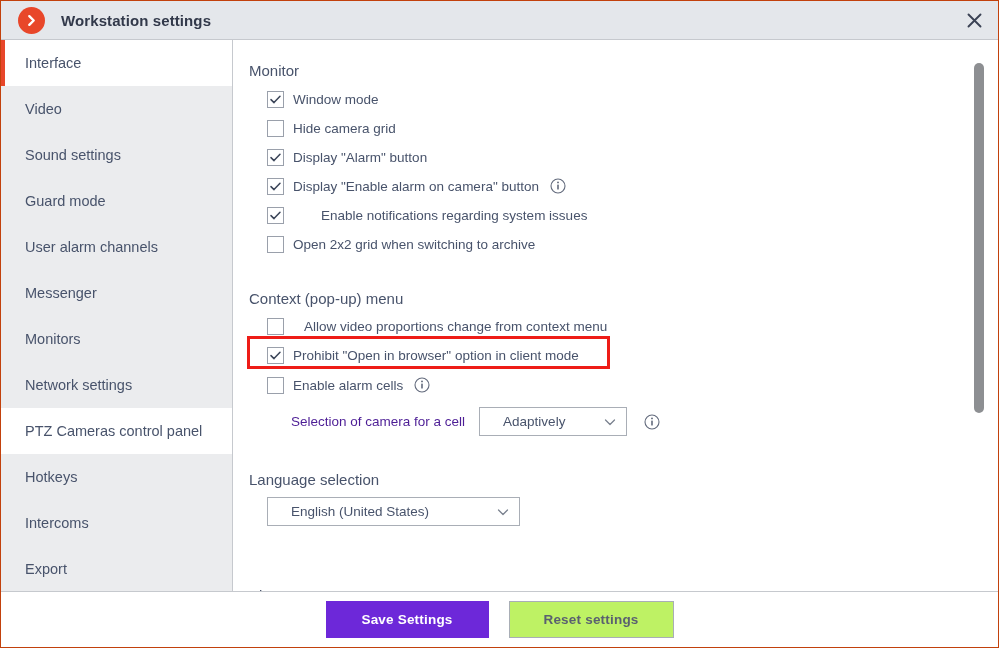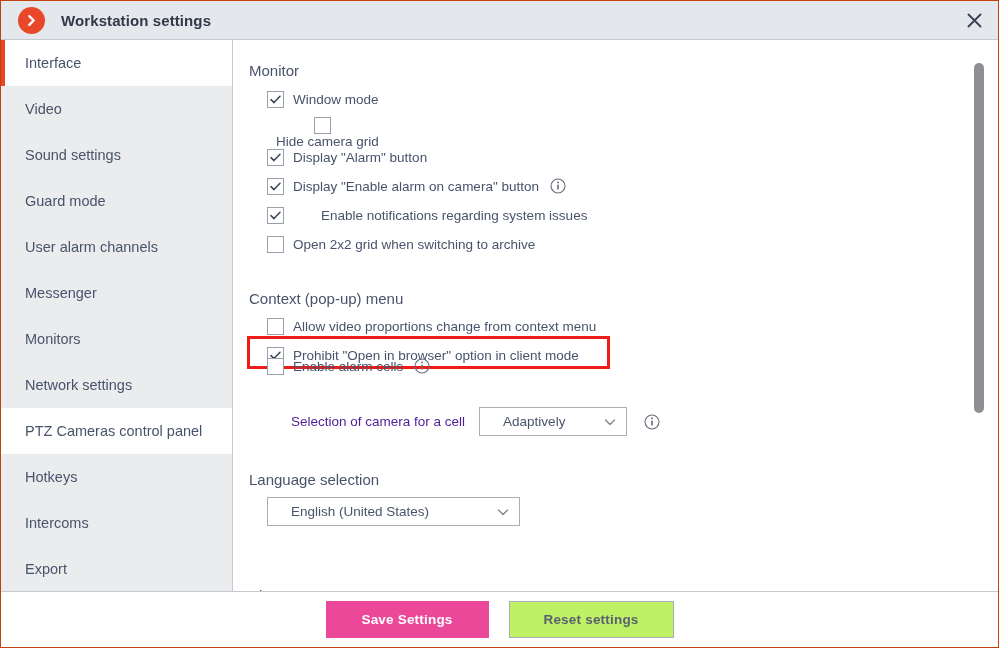--- a/index.html
+++ b/index.html
@@ -217,21 +217,21 @@
     font-size: 13.5px;
     font-weight: bold;
     display: flex;
     align-items: center;
     justify-content: center;
     cursor: pointer;
     letter-spacing: .2px;
   }
   .btn-primary {
     width: 163px;
-    background: #ec4899;
+    background: #6d28d9;
     color: #ffffff;
     border: none;
   }
   .btn-secondary {
     width: 165px;
     background: #bef264;
     color: #5a6070;
     border: 1px solid #a9aeb6;
   }
 </style>
@@ -299,21 +299,21 @@
 
     <div class="row" style="left:33px; top:48px;">
       <span class="cbx">
         <svg width="13" height="13" viewBox="0 0 13 13">
             <path d="M2 6.6 L5 9.6 L11 3.2" fill="none" stroke="#3b4559" stroke-width="1.5" stroke-linecap="round" stroke-linejoin="round"></path>
           </svg>
       </span>
       <span class="row-label">Window mode</span>
     </div>
 
-    <div class="row" style="left:33px; top:77px;flex-direction:column;">
+    <div class="row" style="left:33px; top:77px;">
       <span class="cbx"></span>
       <span class="row-label">Hide camera grid</span>
     </div>
 
     <div class="row" style="left:33px; top:106px;">
       <span class="cbx">
         <svg width="13" height="13" viewBox="0 0 13 13">
             <path d="M2 6.6 L5 9.6 L11 3.2" fill="none" stroke="#3b4559" stroke-width="1.5" stroke-linecap="round" stroke-linejoin="round"></path>
           </svg>
       </span>
@@ -345,37 +345,37 @@
       <span class="row-label">Enable notifications regarding system issues</span>
     </div>
 
     <div class="row" style="left:33px; top:193px;">
       <span class="cbx"></span>
       <span class="row-label">Open 2x2 grid when switching to archive</span>
     </div>
 
     <div class="section-title" style="left:15px; top:250px;">Context (pop-up) menu</div>
 
-    <div class="row" style="left:33px; top:275px;">
+    <div class="row" style="left:33px; top:275px;gap:11px;">
       <span class="cbx"></span>
       <span class="row-label">Allow video proportions change from context menu</span>
     </div>
 
     <div class="row" style="left:33px; top:304px;">
       <span class="cbx">
         <svg width="13" height="13" viewBox="0 0 13 13">
             <path d="M2 6.6 L5 9.6 L11 3.2" fill="none" stroke="#3b4559" stroke-width="1.5" stroke-linecap="round" stroke-linejoin="round"></path>
           </svg>
       </span>
       <span class="row-label">Prohibit "Open in browser" option in client mode</span>
     </div>
 
     <div class="highlight-box" style="left:13px; top:296px; width:363px; height:33px;"></div>
 
-    <div class="row" style="left:33px; top:315px;">
+    <div class="row" style="left:33px; top:334px;">
       <span class="cbx"></span>
       <span class="row-label">Enable alarm cells</span>
       <span class="info-icon">
         <svg width="16" height="16" viewBox="0 0 16 16">
           <circle cx="8" cy="8" r="7" fill="none" stroke="#626a7c" stroke-width="1.1"></circle>
           <circle cx="8" cy="4.4" r="0.95" fill="#626a7c"></circle>
           <rect x="7.2" y="6.4" width="1.6" height="5.2" rx="0.6" fill="#626a7c"></rect>
         </svg>
       </span>
     </div>

